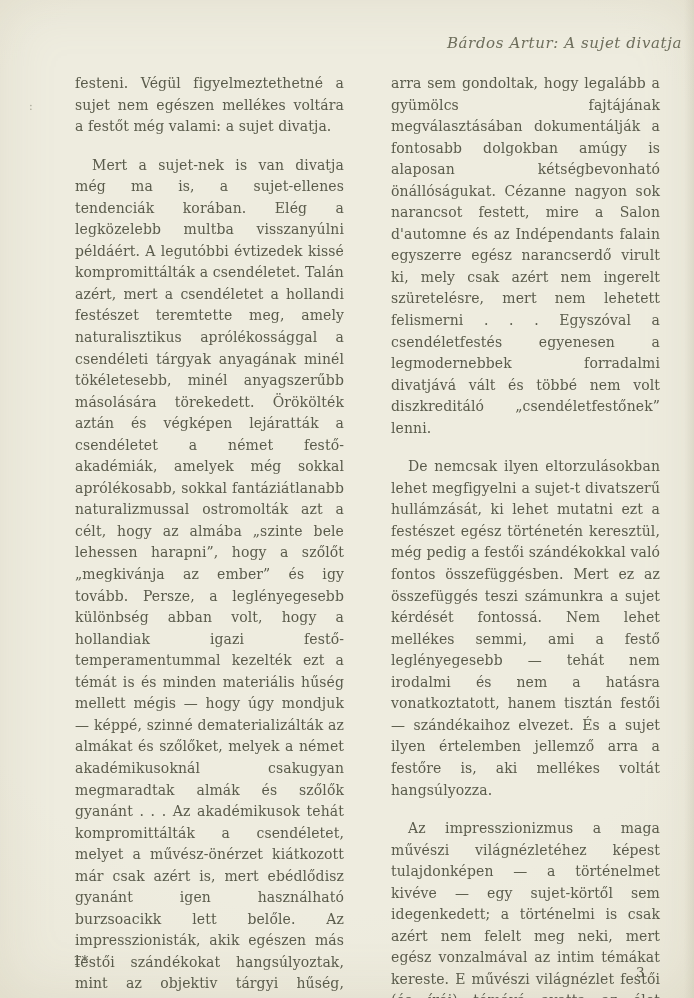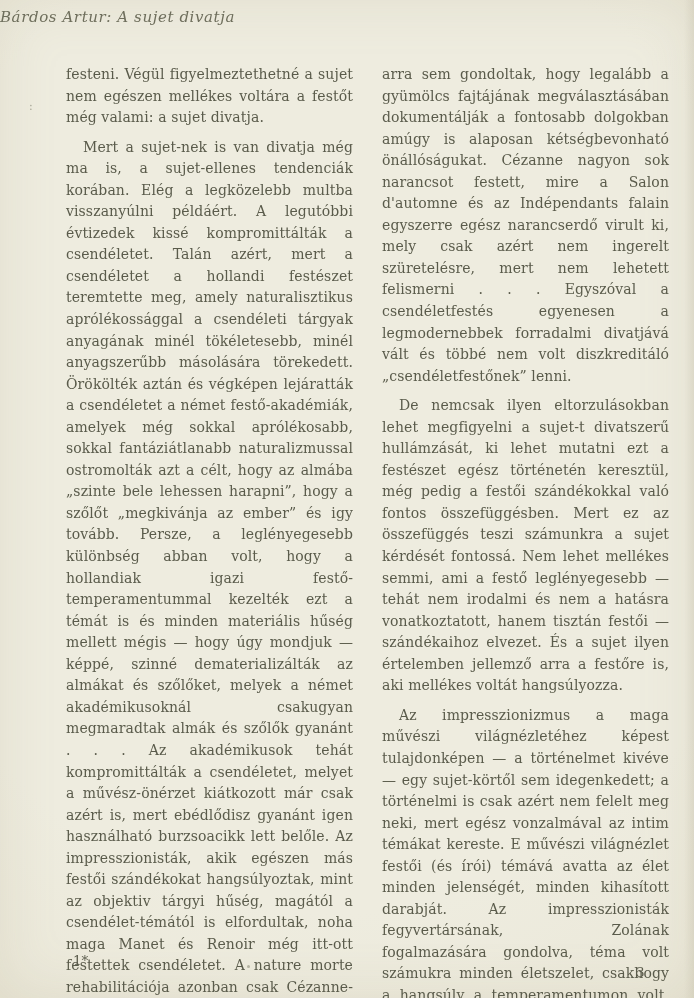--- a/index.html
+++ b/index.html
@@ -12,24 +12,24 @@
     width: 694px;
     height: 998px;
     overflow: hidden;
     background:
       radial-gradient(ellipse 120% 90% at 48% 42%, #eeecdf 55%, #e9e6d6 85%, #e4e1cf 100%);
     box-shadow: inset 0 0 55px rgba(170,160,125,0.18);
     font-family: "DejaVu Serif", "Liberation Serif", serif;
   }
   .running-header {
     position: absolute;
-    top: 8px;
+    top: 34px;
     left: 0;
     right: 12px;
-    text-align: left;
+    text-align: right;
     font-style: italic;
     font-size: 15px;
     letter-spacing: 0.6px;
     color: #6e6e5c;
   }
   .columns {
     position: absolute;
     top: 56px;
     left: 58px;
     width: 620px;
@@ -40,21 +40,21 @@
     width: 303px;
     text-align: justify;
     font-size: 14px;
     line-height: 21.55px;
     color: #5a5b4b;
     letter-spacing: 0.1px;
     hyphens: auto;
     -webkit-hyphens: auto;
   }
   .col p {
-    margin: 8px;
+    margin: 17px;
   }
   .col p.indent {
     text-indent: 17px;
   }
   .footer-sig {
     position: absolute;
     left: 73px;
     top: 952px;
     font-size: 13.5px;
     color: #5a5b4b;

